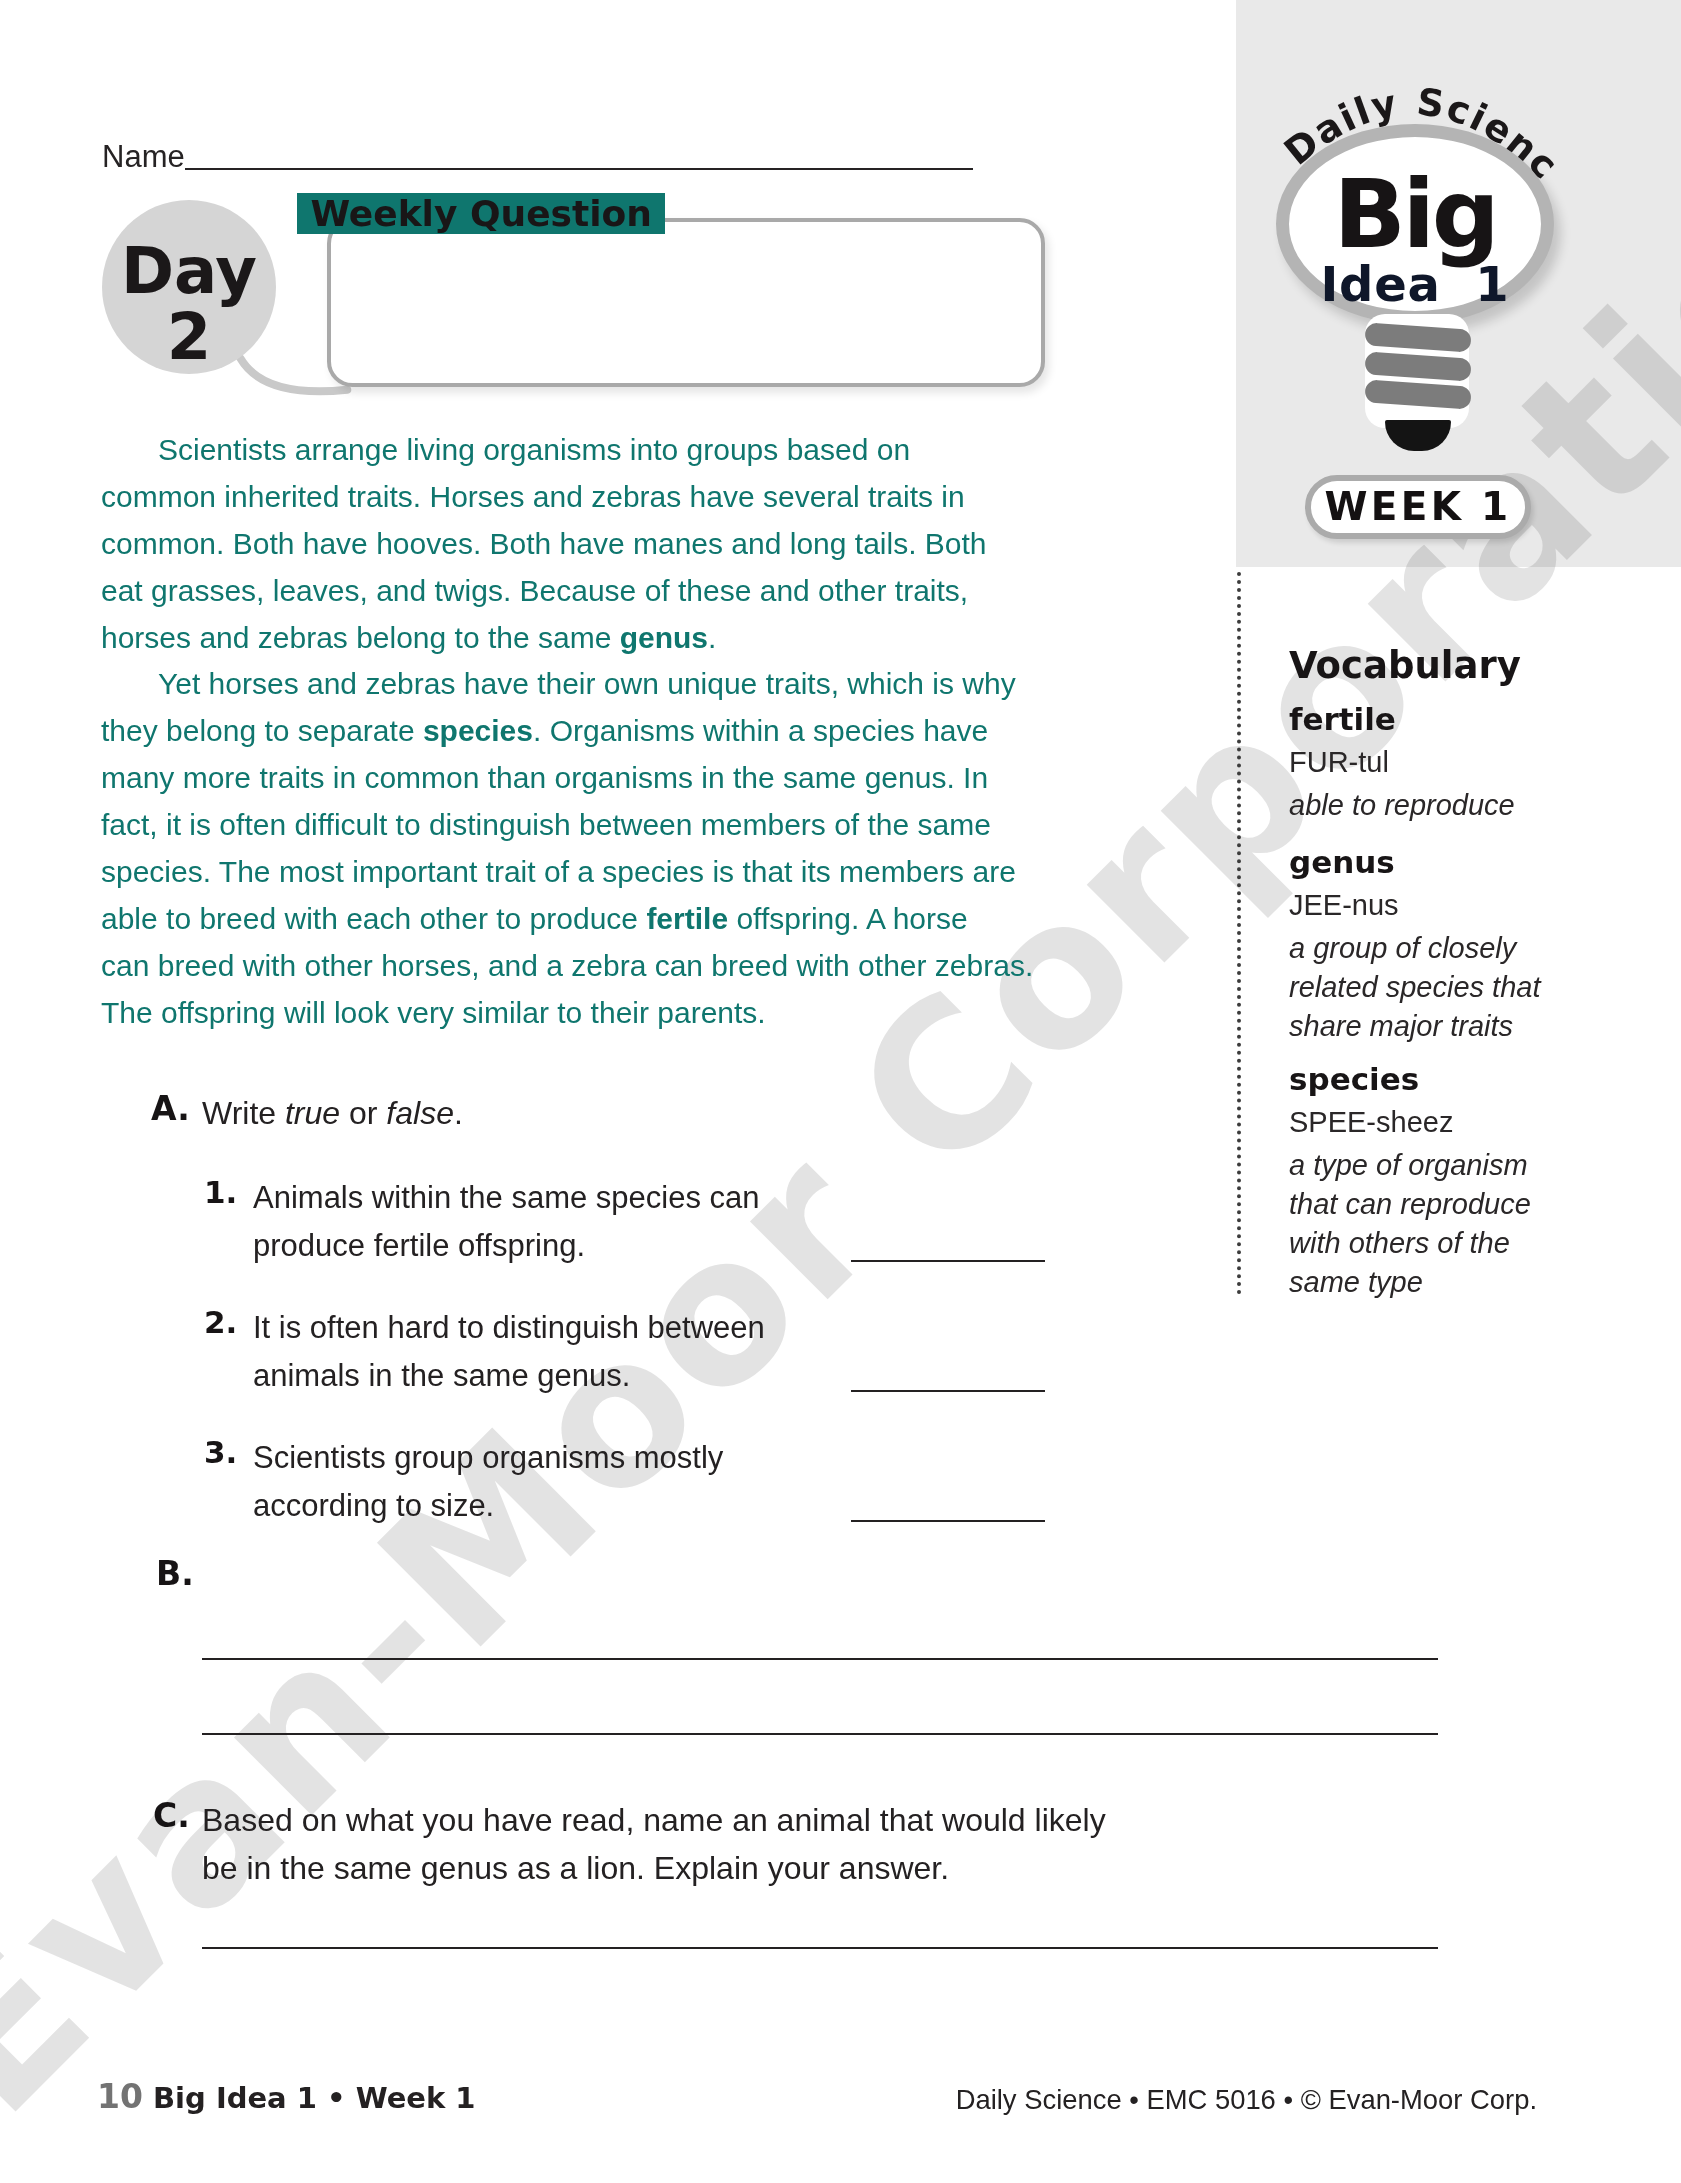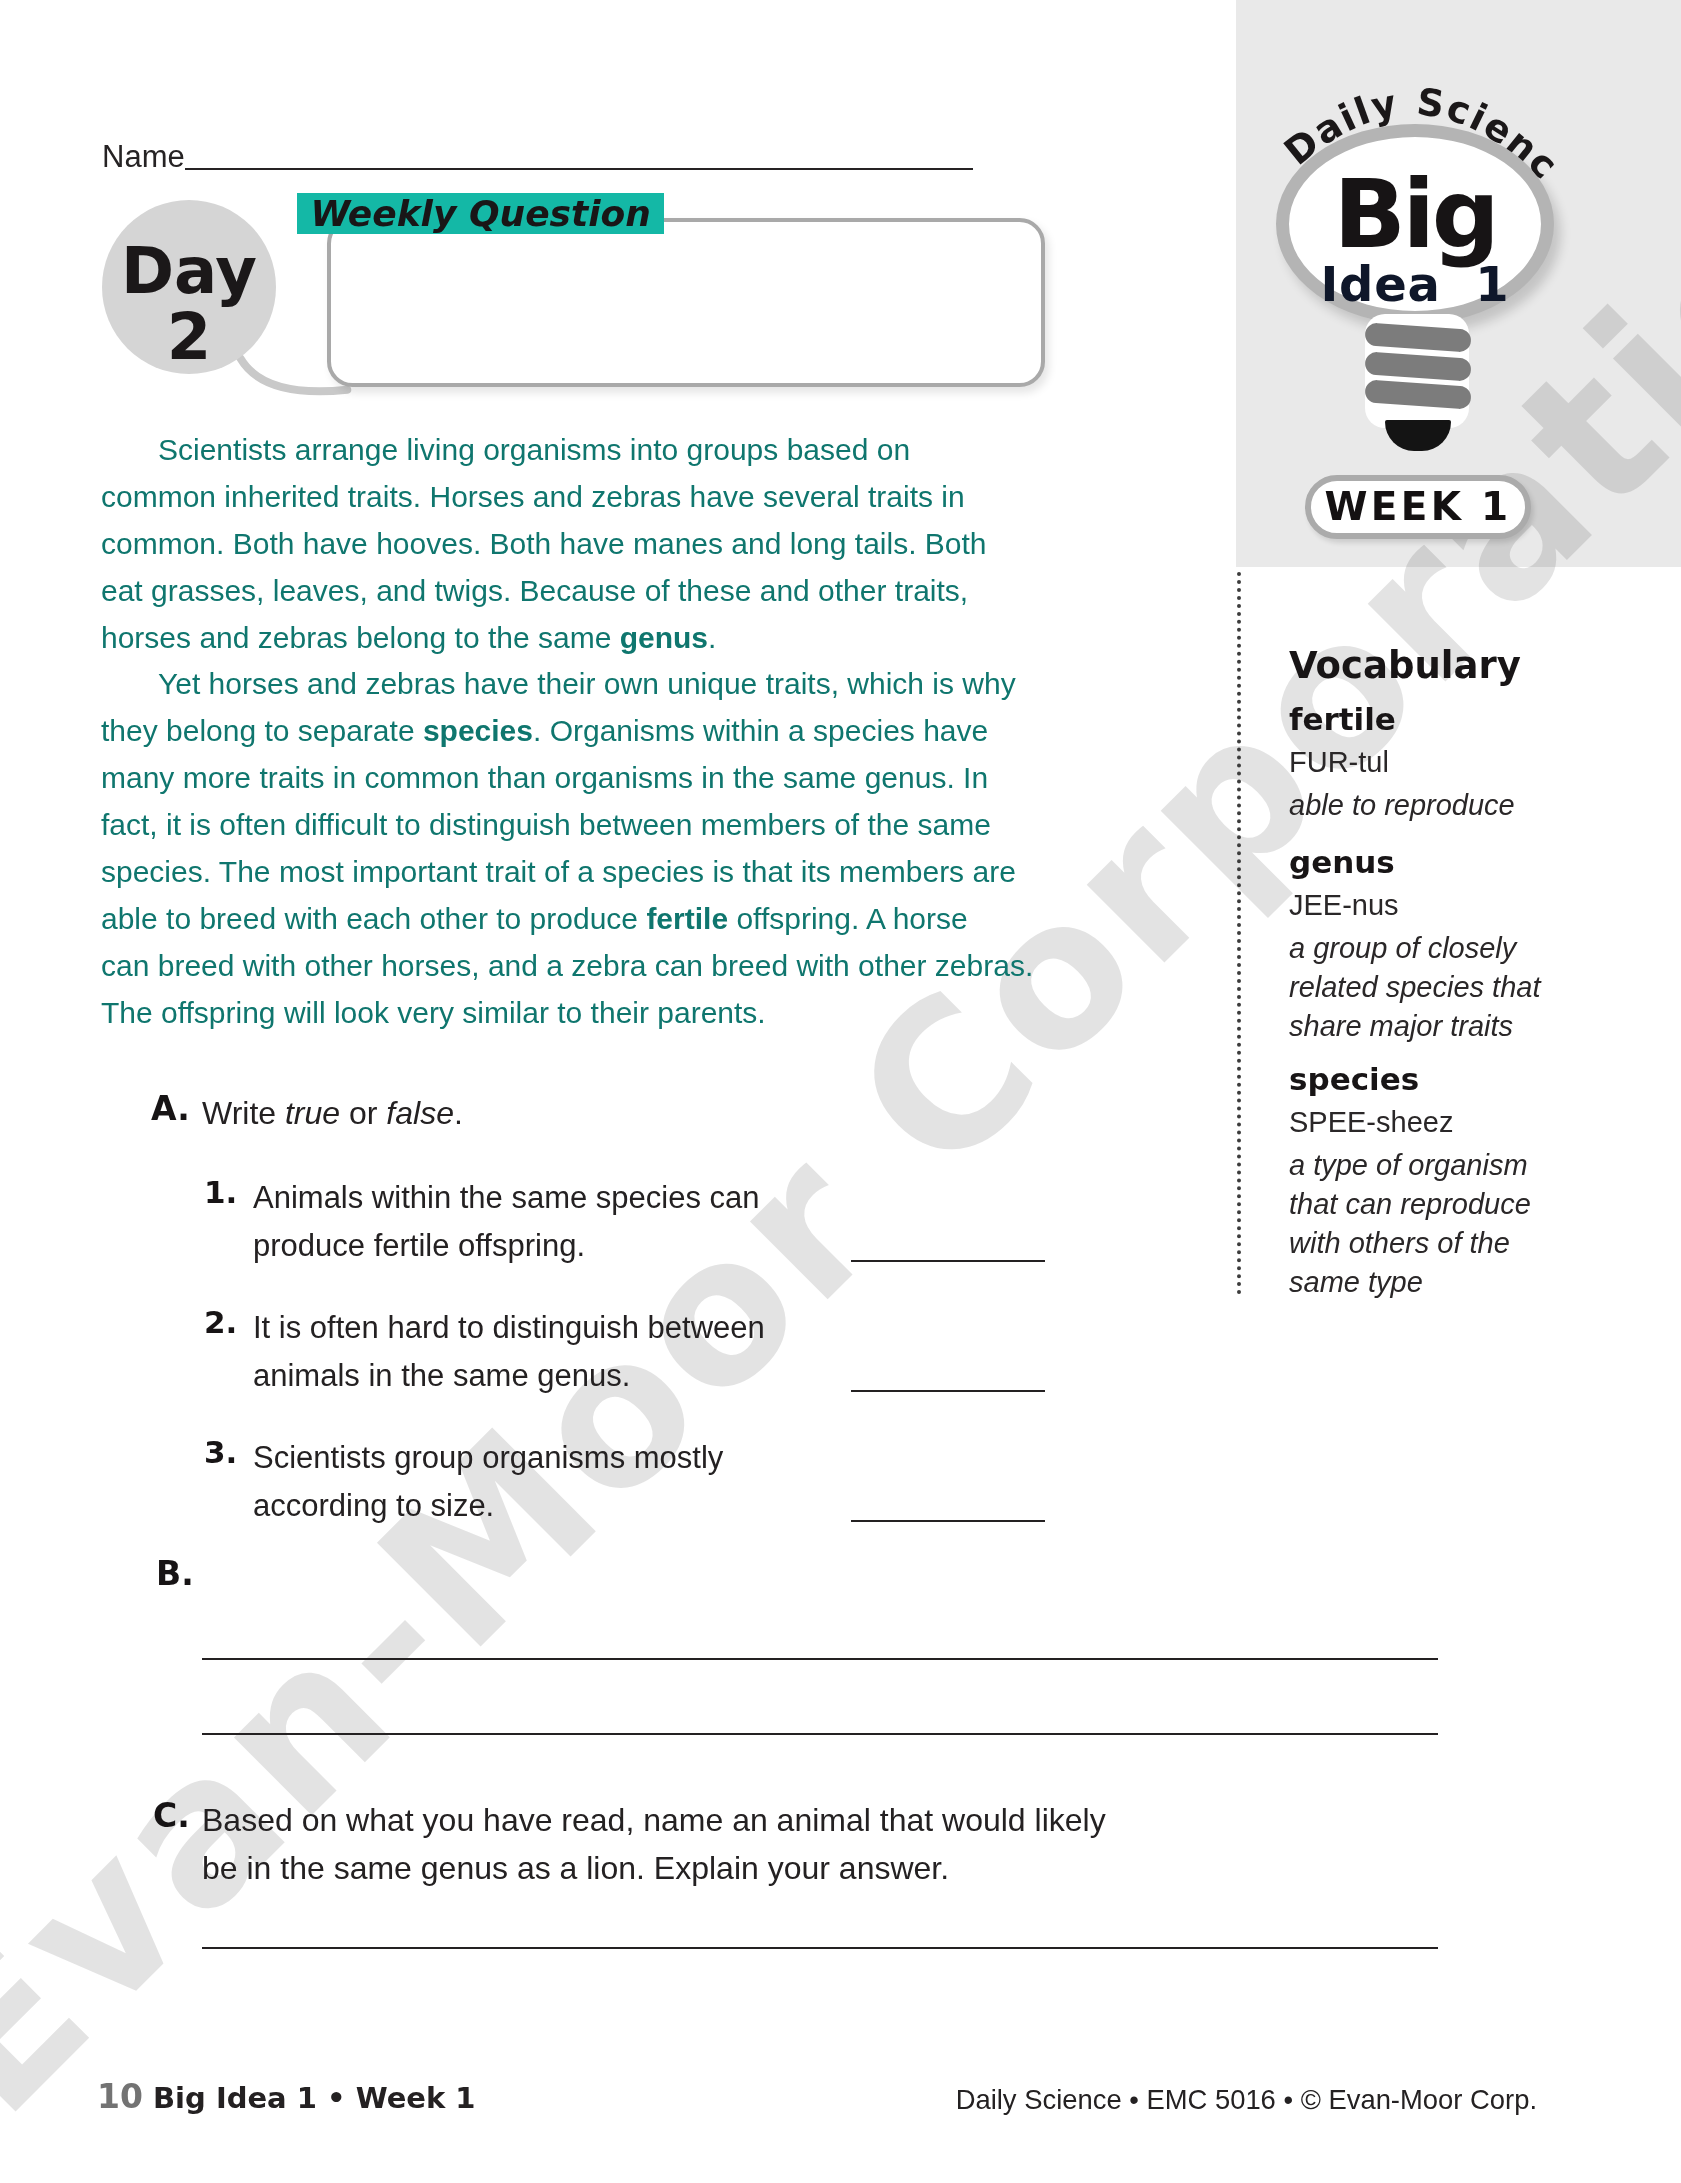--- a/index.html
+++ b/index.html
@@ -14,22 +14,22 @@
   .name-row{left:102px;top:139px;font-size:31px;color:#262324;z-index:4;}
   .name-line{left:185px;top:131px;width:788px;height:37px;border-bottom:2.7px solid #262324;z-index:3;}
   .day-circle{left:102px;top:200px;width:174px;height:174px;border-radius:50%;background:#d5d5d5;z-index:3;}
   .day-word{left:102px;top:240px;width:174px;text-align:center;font-family:"DejaVu Sans",sans-serif;
     font-weight:bold;font-size:64px;line-height:62px;color:#1b1819;z-index:4;}
   .day-num{left:102px;top:300px;width:174px;text-align:center;font-family:"DejaVu Sans",sans-serif;
     font-weight:bold;font-size:64px;color:#1b1819;z-index:4;}
   .swoosh{left:227px;top:348px;z-index:2;}
   .q-box{left:327px;top:218px;width:710px;height:161px;border:4px solid #a9a9a9;border-radius:25.4px;
     background:#fff;box-shadow:4px 5.4px 8px rgba(0,0,0,0.10);z-index:2;}
-  .wq-label{left:297px;top:193px;background:#14b8a6;padding:0 13.4px;font-family:"DejaVu Sans",sans-serif;
-    font-weight:bold;font-style:italic;font-size:36px;color:#191617;z-index:5;}
+  .wq-label{left:297px;top:193px;background:#0f766e;padding:0 13.4px;font-family:"DejaVu Sans",sans-serif;
+    font-weight:bold;font-size:36px;color:#191617;z-index:5;}
   .q-title{left:346px;top:236px;width:669px;font-family:"DejaVu Sans",sans-serif;font-weight:bold;
     font-size:44px;line-height:59px;letter-spacing:-0.7px;color:#141112;white-space:pre-line;z-index:4;}
   
   .panel{left:1236px;top:0;width:446px;height:567px;background:#e9e9e9;z-index:0;}
   .arc-svg{left:1231px;top:40px;z-index:3;}
   .bulb-ellipse{left:1276px;top:124px;width:252px;height:174px;background:#ffffff;
     border:13.4px solid #b4b4b4;border-radius:50%;box-shadow:6.7px 9.4px 10.7px rgba(0,0,0,0.16);z-index:3;}
   .big-text{left:1276px;top:159px;width:278px;text-align:center;font-family:"DejaVu Sans",sans-serif;
     font-weight:bold;font-size:95px;letter-spacing:-3.3px;color:#171415;z-index:4;}
   .idea-text{left:1276px;top:256px;width:278px;text-align:center;font-family:"DejaVu Sans",sans-serif;

